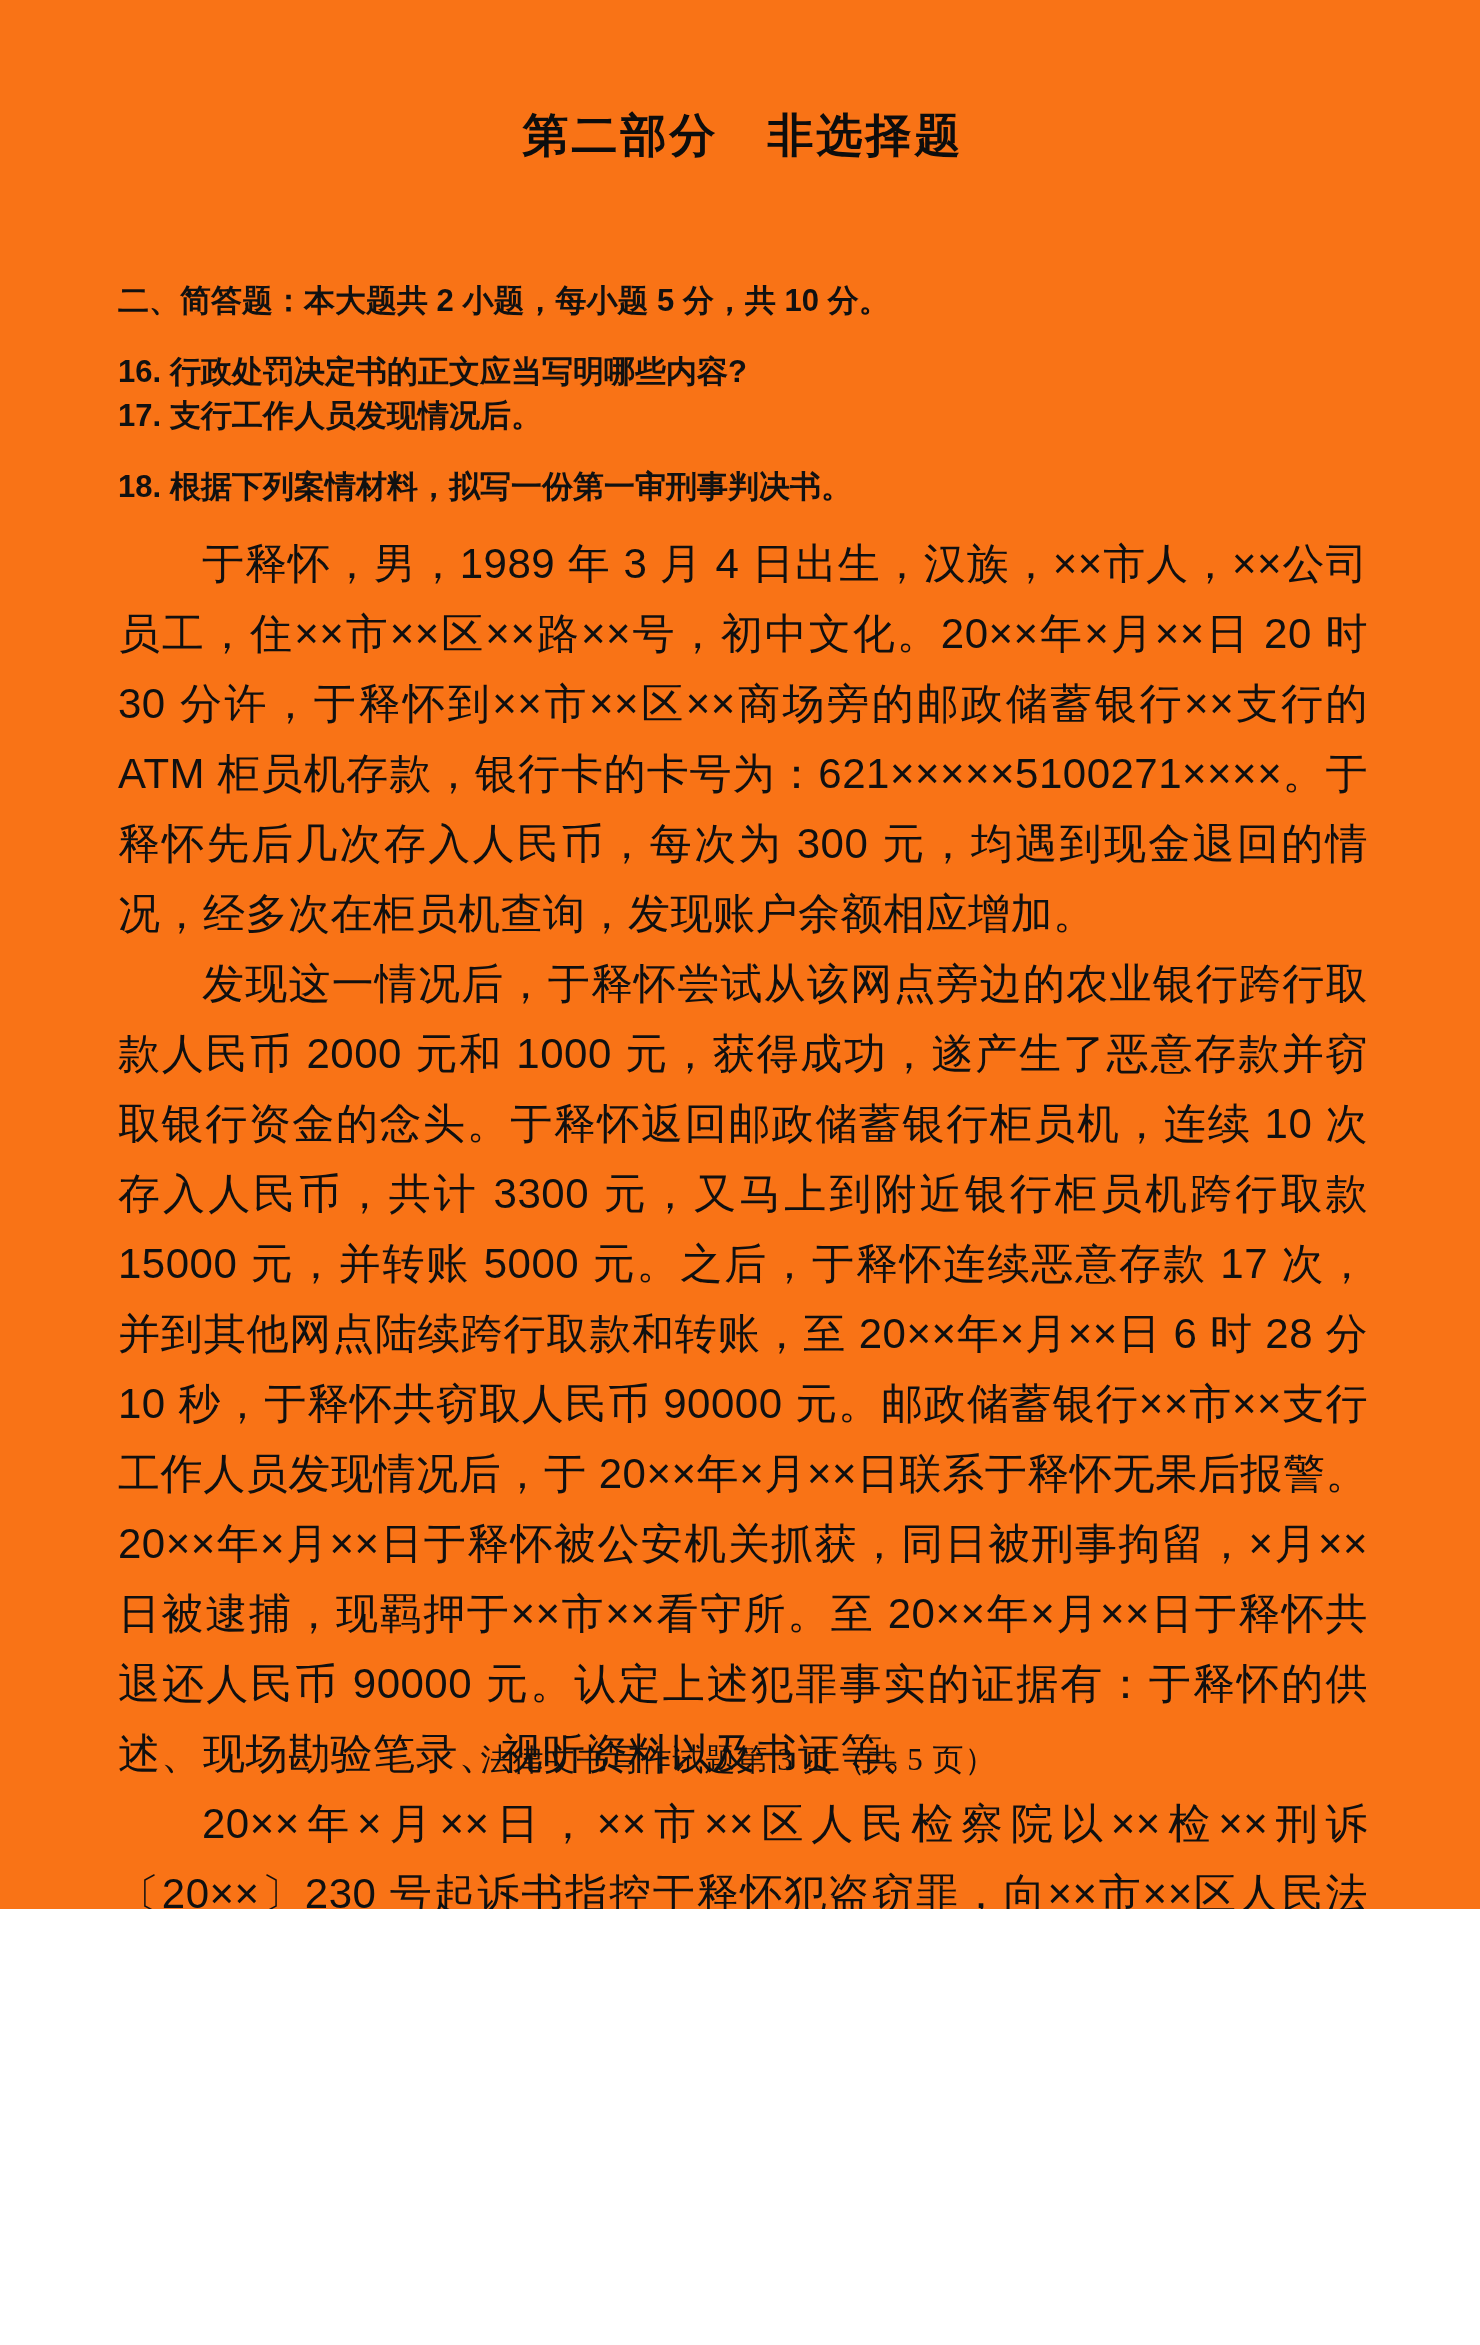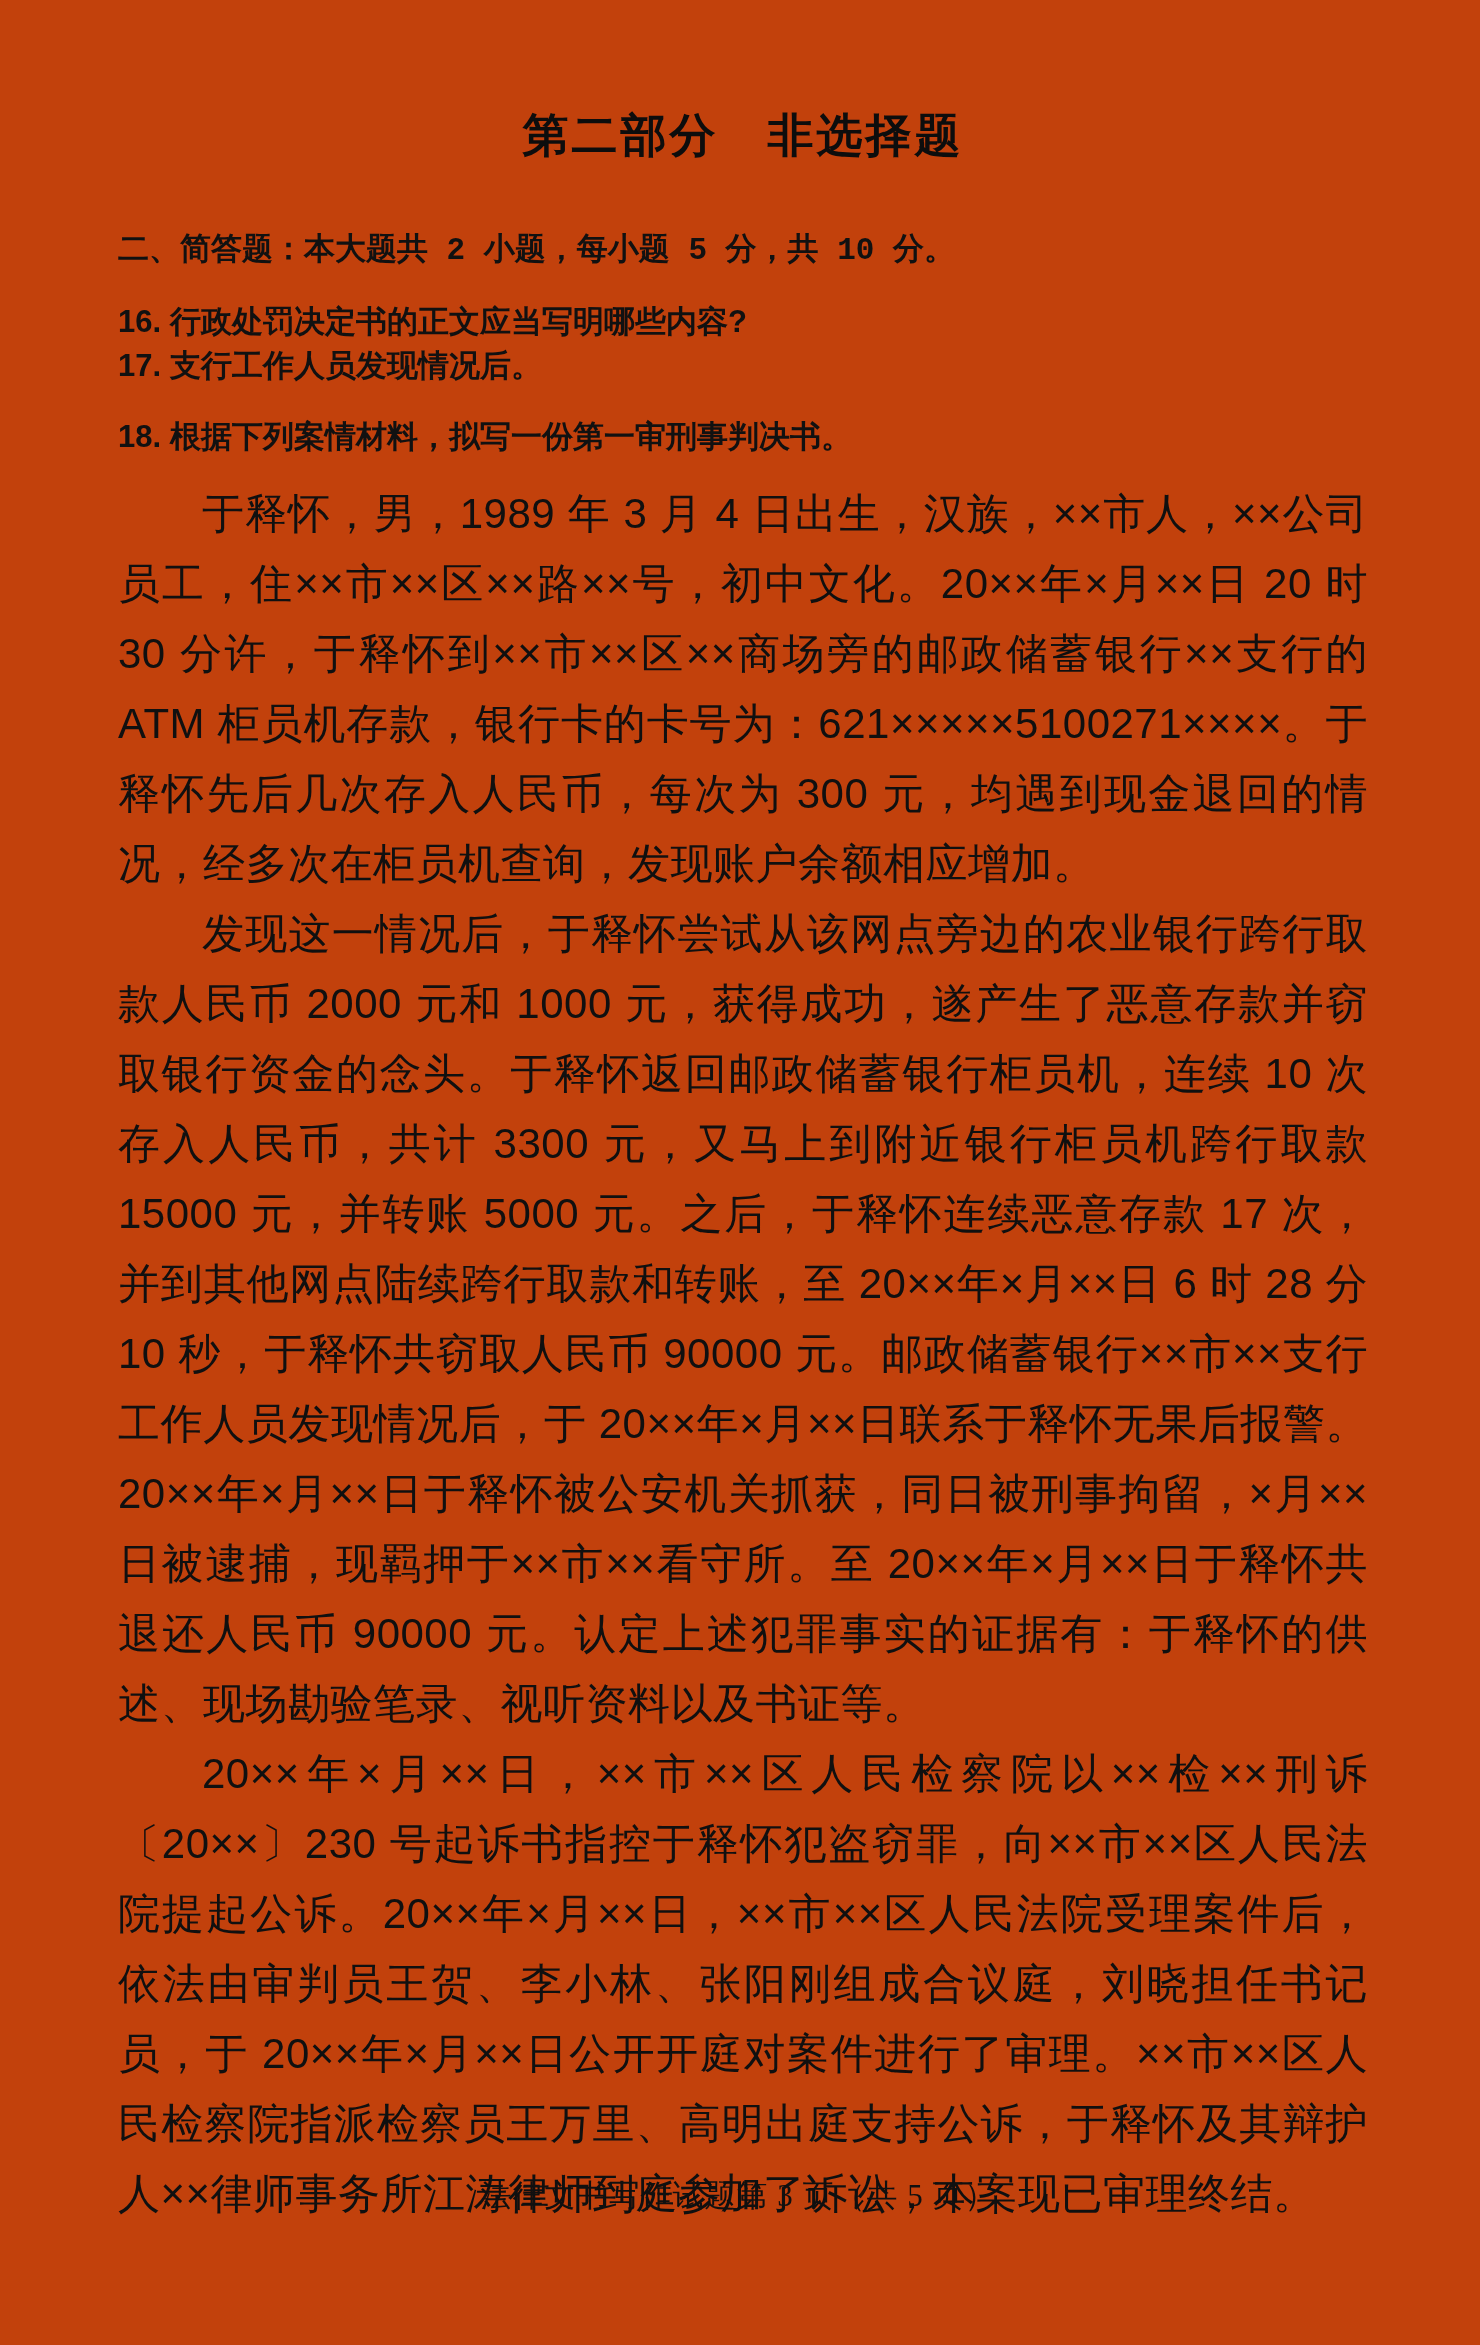--- a/index.html
+++ b/index.html
@@ -3,22 +3,22 @@
 <meta charset="utf-8">
 <style>
   html, body {
     margin: 0;
     padding: 0;
     background: #ffffff;
   }
   .page {
     position: relative;
     width: 1480px;
-    height: 2345px;
-    background: #c2410c;
+    height: 1909px;
+    background: #f97316;
     overflow: hidden;
     color: #141414;
   }
   .content {
     padding: 0 112px 0 118px;
   }
   .title {
     margin: 105px 0 0 0;
     text-align: center;
     font-family: "Liberation Sans", sans-serif;
@@ -28,21 +28,21 @@
     line-height: 60px;
     color: #0d0d0d;
   }
   .sec-header {
     font-family: "Liberation Sans", sans-serif;
     font-size: 31px;
     line-height: 44px;
     font-weight: 600;
     color: #111;
   }
-  .sec2-header { margin-top: 64px; font-family: Liberation Mono, monospace; }
+  .sec2-header { margin-top: 114px; }
   .sec3-header { margin-top: 100px; }
   .question {
     display: flex;
     align-items: center;
     font-family: "Liberation Sans", sans-serif;
     font-size: 31px;
     line-height: 44px;
     font-weight: 600;
     color: #111;
   }

